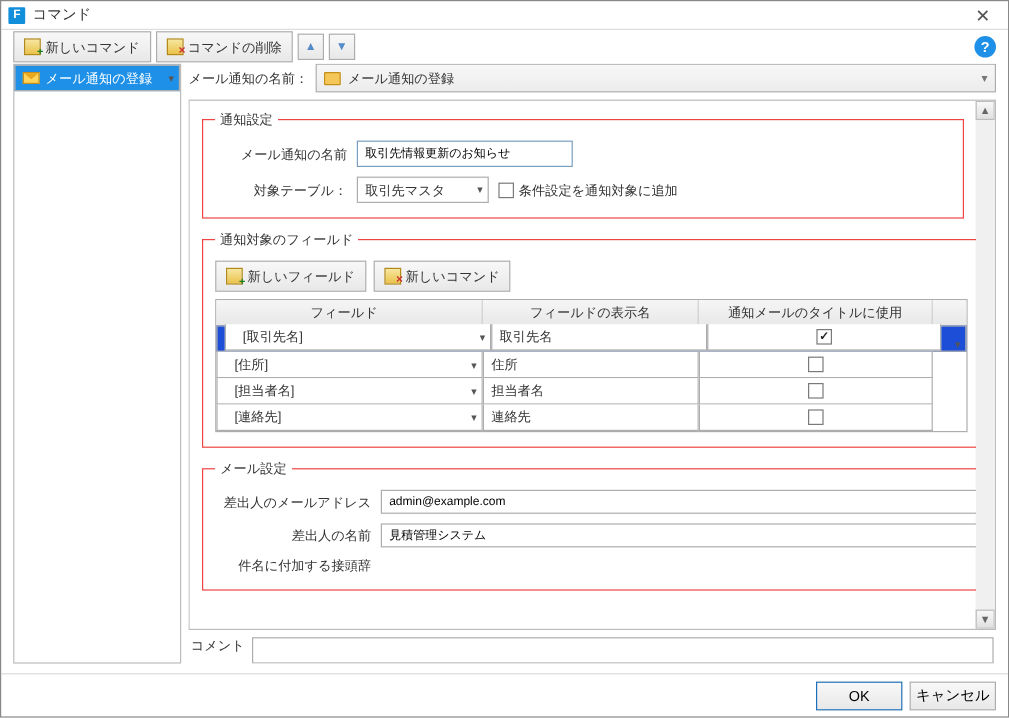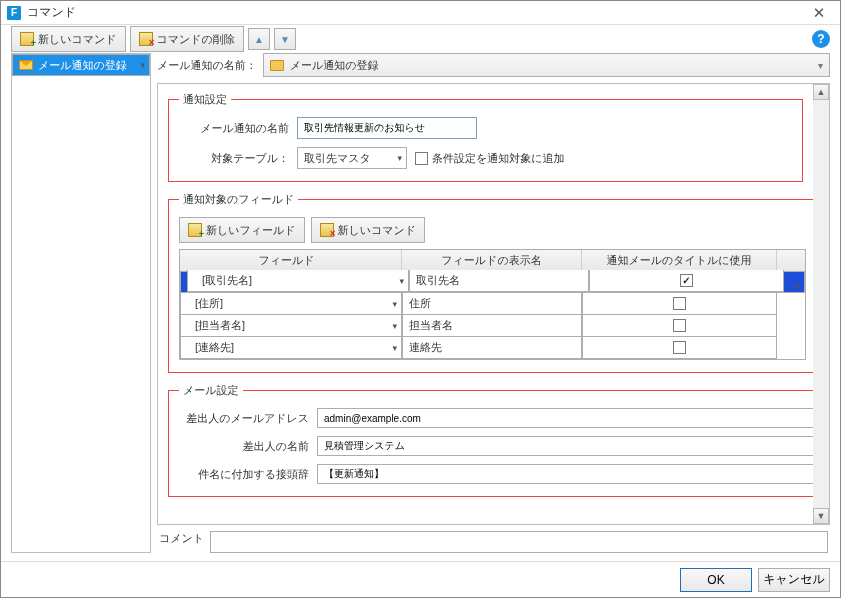--- a/index.html
+++ b/index.html
@@ -193,21 +193,20 @@
           <div class="frow">
             <span class="flabel wide">差出人のメールアドレス</span>
             <input class="txt long" value="admin@example.com" style="">
           </div>
           <div class="frow">
             <span class="flabel wide">差出人の名前</span>
             <input class="txt long" value="見積管理システム" style="">
           </div>
           <div class="frow">
             <span class="flabel wide">件名に付加する接頭辞</span>
-            <input class="txt long" value="【更新通知】" style="">
           </div>
         </fieldset>
 
       </div>
       <div class="scrollbar">
         <div class="sb-btn">▲</div>
         <div class="sb-track"></div>
         <div class="sb-btn">▼</div>
       </div>
     </div>

